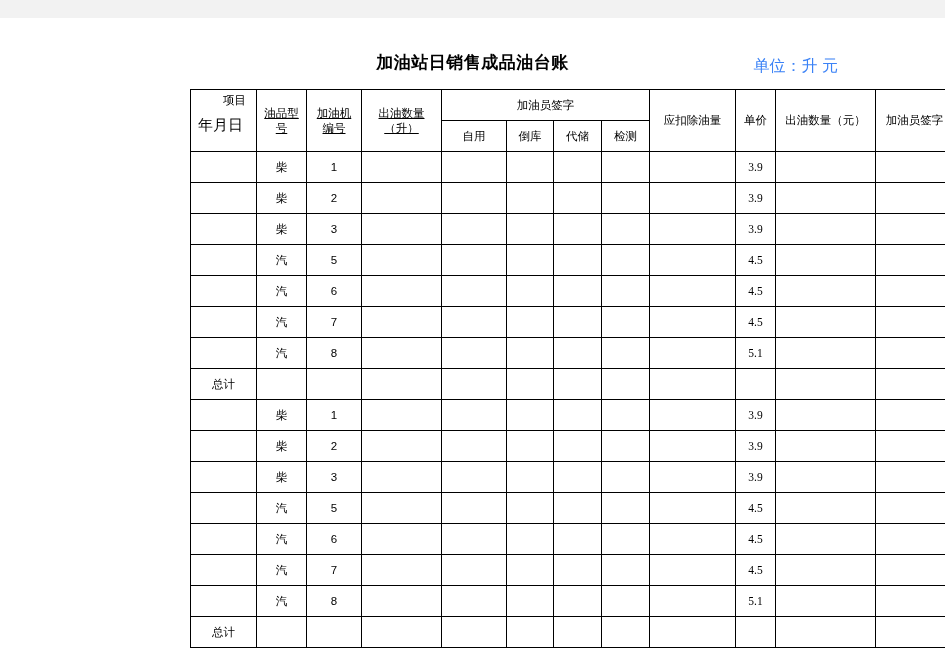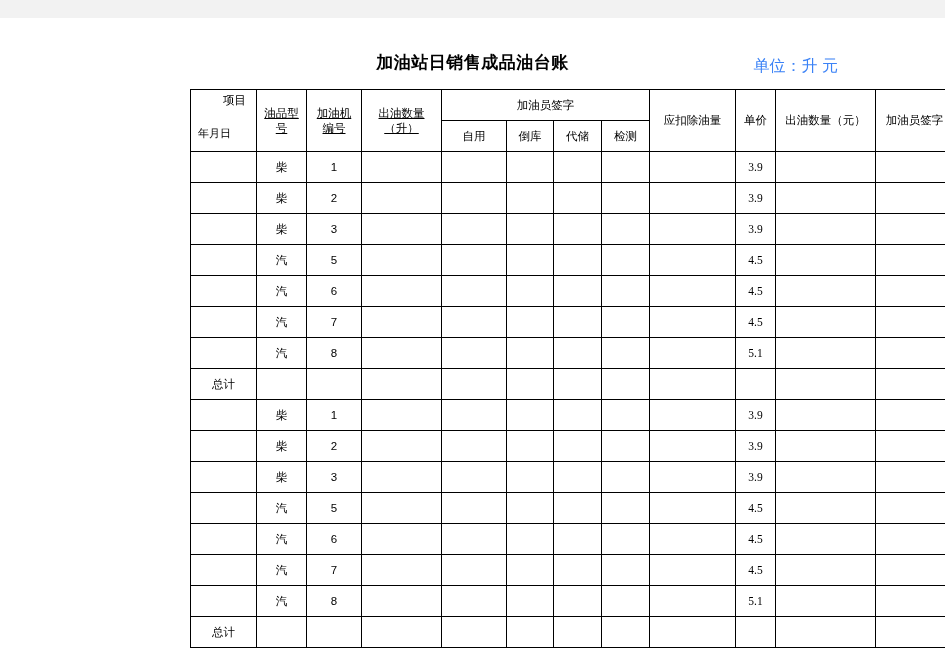--- a/index.html
+++ b/index.html
@@ -105,22 +105,22 @@
   }
   td.corner .corner-top {
     position: absolute;
     top: 3px; right: 10px;
     font-size: 11.5px;
     line-height: 14px;
     text-align: right;
   }
   td.corner .corner-bottom {
     position: absolute;
-    bottom: 11px; left: 7px;
-    font-size: 11px;
+    bottom: 19px; left: 7px;
+    font-size: 15px;
     line-height: 14px;
   }
 
   td.hdr-stack {
     height: 62px;
     padding: 0 3px;
     vertical-align: middle;
     line-height: 15px;
     white-space: normal;
     text-align: center;

